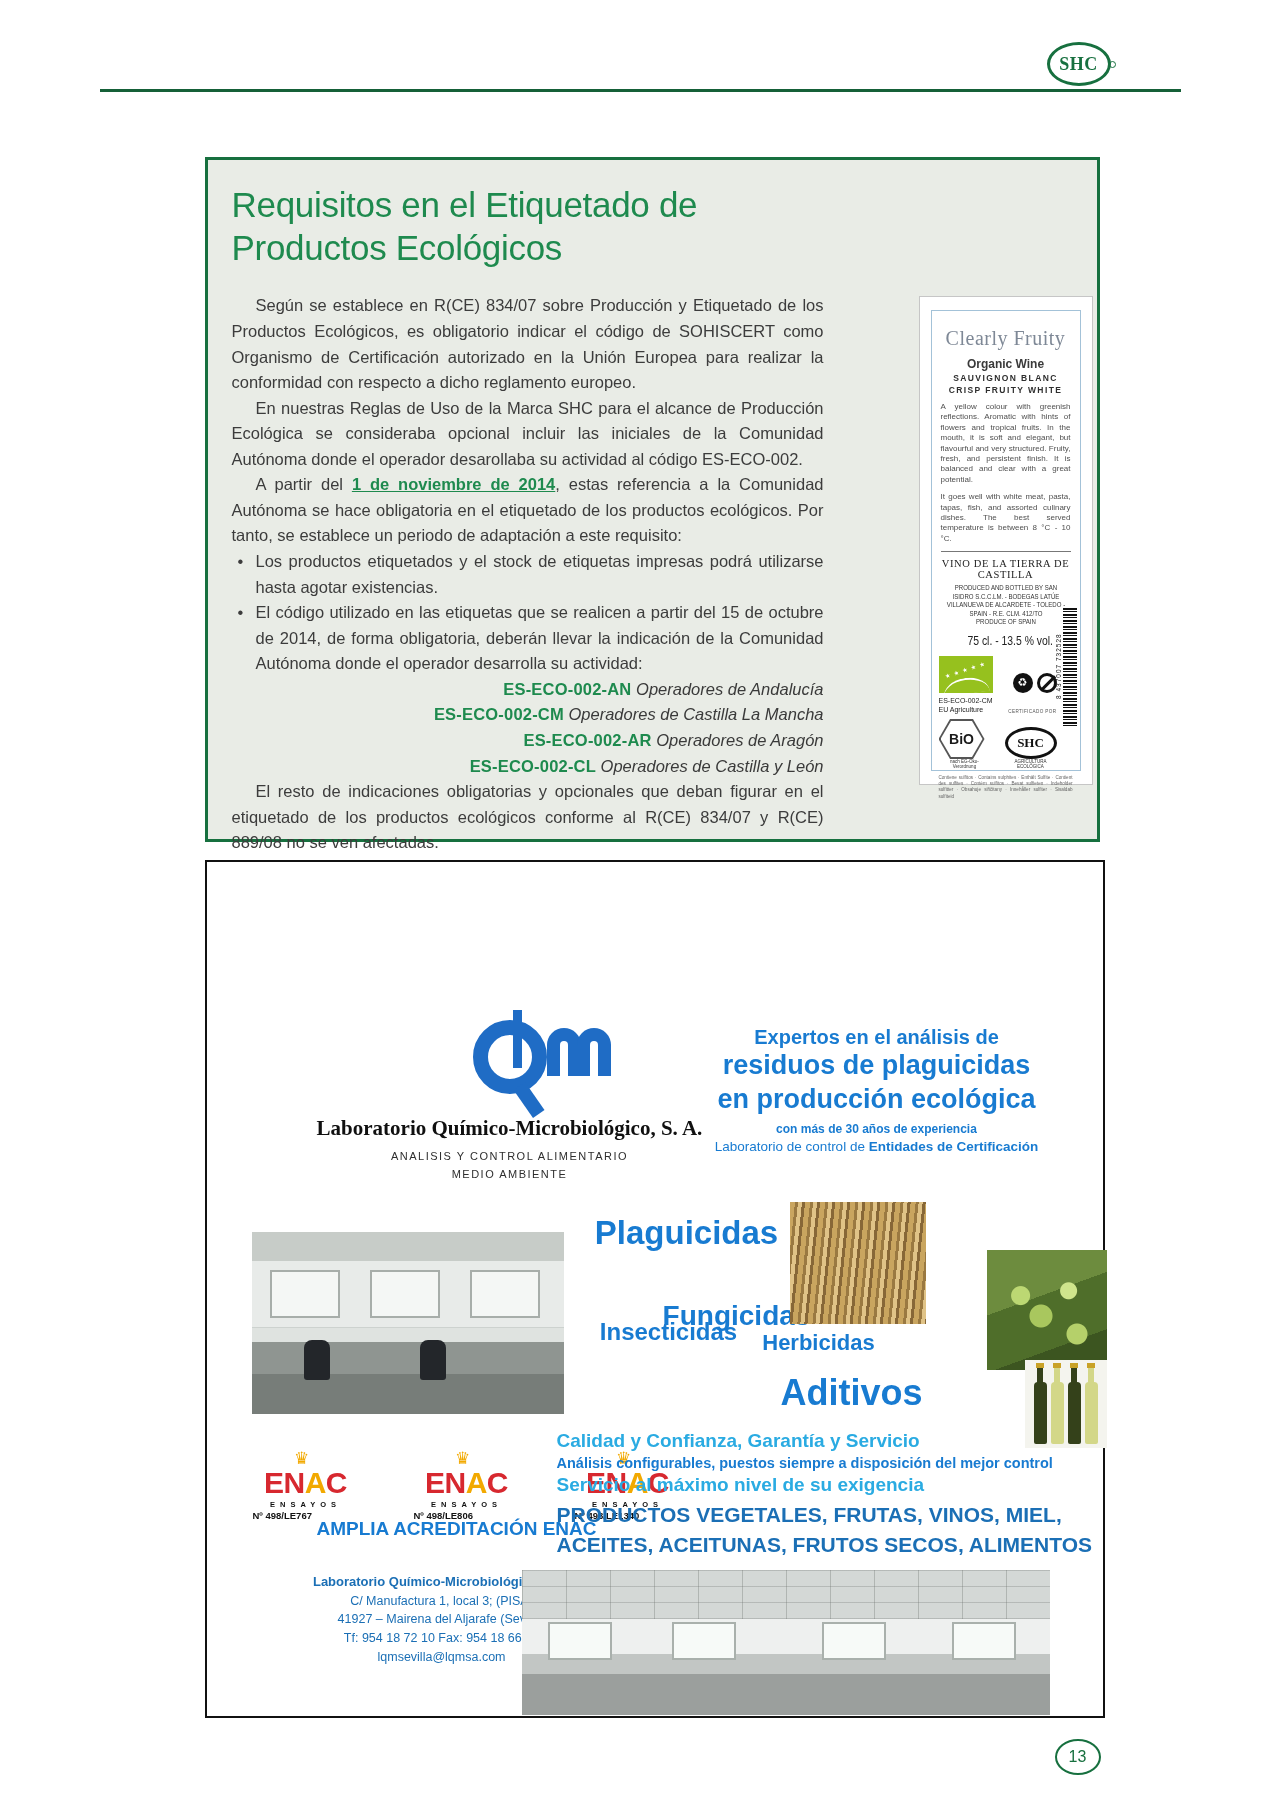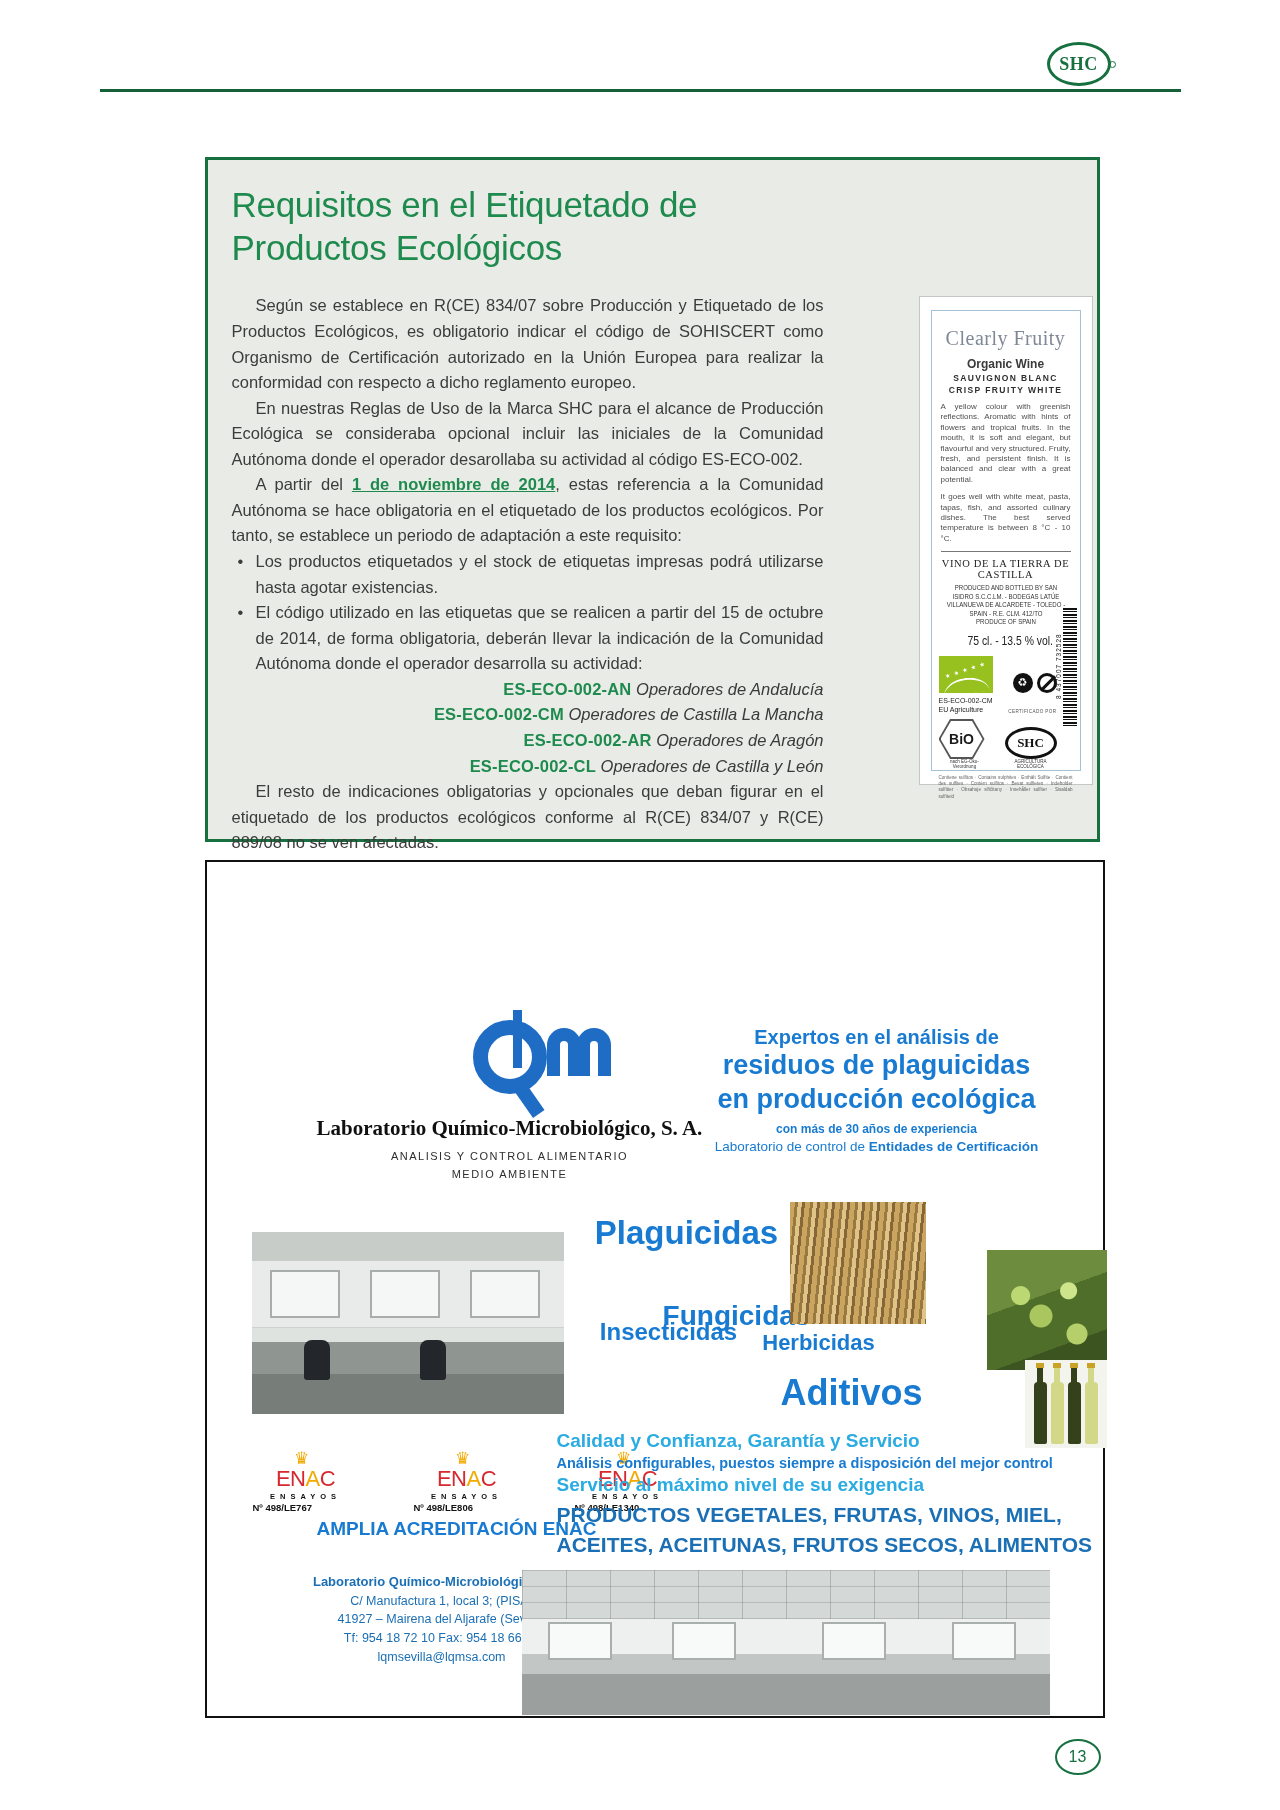--- a/index.html
+++ b/index.html
@@ -115,21 +115,21 @@
       align-items:flex-end; justify-content:center; padding-bottom:4px; }
   .bottle { position:relative; width:13px; height:62px; border-radius:4px 4px 2px 2px; background:#34411a; }
   .bottle:before { content:""; position:absolute; left:3.5px; top:-15px; width:6px; height:16px; background:inherit; }
   .bottle:after { content:""; position:absolute; left:2.5px; top:-19px; width:8px; height:5px; background:#c9a227; }
   .bottle.light { background:#d3d788; }
 
   
   .enac-row { left:40px; top:588px; width:440px; display:flex; justify-content:space-between; }
   .enac { width:118px; text-align:center; }
   .enac-crown { display:block; font-size:17px; line-height:18px; color:#f2a900; transform:translateX(-4px); }
-  .enac-word { font-size:22px; font-weight:normal; line-height:1; letter-spacing:-.5px; }
+  .enac-word { font-size:30px; font-weight:bold; line-height:1; letter-spacing:-.5px; }
   .enac-word .red { color:#d7282f; } .enac-word .yel { color:#f2a900; }
   .enac-ens { font-size:7.5px; font-weight:bold; color:#111; letter-spacing:5px; margin-top:2px; }
   .enac-num { font-size:9.5px; font-weight:bold; color:#111; text-align:left; padding-left:6px; margin-top:1px; }
   .amplia { left:60px; top:656px; width:380px; text-align:center; font-size:19px; font-weight:bold; color:#187bd1; }
 
   .quality { left:350px; top:568px; width:580px; text-align:left; }
   .q1, .q3 { font-size:19px; font-weight:bold; color:#2aabe2; }
   .q2 { font-size:14.5px; font-weight:bold; color:#187bd1; margin:3px 0; }
   .q3 { margin-bottom:4px; }
   .q4, .q5 { font-size:21px; font-weight:bold; color:#1b6fb5; line-height:1.45; }

